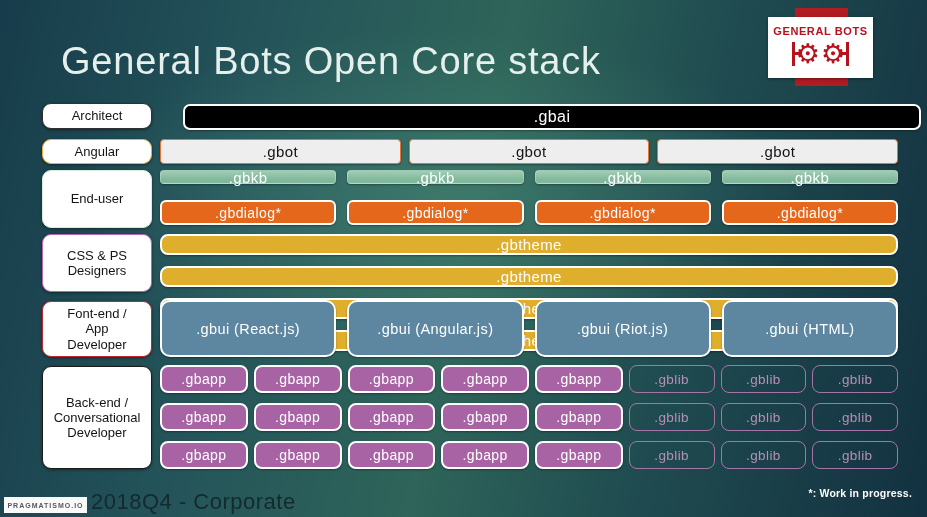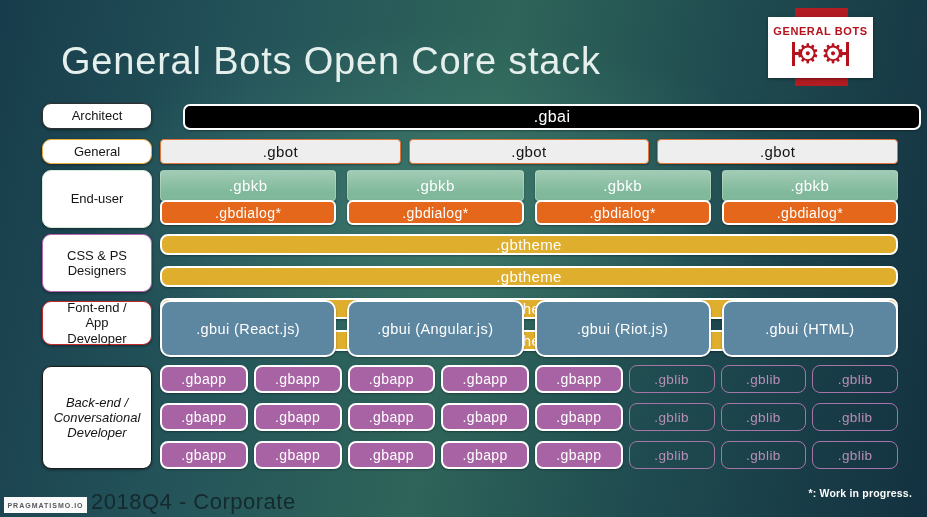--- a/index.html
+++ b/index.html
@@ -40,28 +40,28 @@
     position:absolute; left:42px; width:110px;
     background:#ffffff; border-radius:9px;
     display:flex; align-items:center; justify-content:center; text-align:center;
     color:#141414; font-size:13px; line-height:1.18; padding:2px 20px;
     box-shadow:0 1px 3px rgba(0,0,0,0.45);
   }
   .role-architect { top:103px; height:26px; border:1.5px solid #303030; }
   .role-product   { top:139px; height:25px; border:1.5px solid #ecae3b; }
   .role-enduser   { top:170px; height:58px; border:1.5px solid #d8ecdf; }
   .role-css       { top:234px; height:58px; border:1.5px solid #b966b5; }
-  .role-frontend  { top:301px; height:44px; border:1.5px solid #c1272d; }
-  .role-backend   { top:366px; height:103px; border:1.5px solid #1b1b1b;font-style:italic; }
+  .role-frontend  { top:301px; height:56px; border:1.5px solid #c1272d; }
+  .role-backend   { top:366px; height:103px; border:1.5px solid #1b1b1b; }
 
   
   .row { position:absolute; left:160px; width:738px; display:flex; }
   .row-gbai     { top:104px; height:26px;margin-left:23px; }
   .row-gbot     { top:139px; height:25px; gap:8px; }
-  .row-gbkb     { top:170px; height:31px; gap:11px; }
+  .row-gbkb     { top:170px; height:14px; gap:11px; }
   .row-gbdialog { top:200px; height:25px; gap:11px; }
   .row-gbtheme  { top:234px; height:58px; gap:11px;flex-direction:column; }
   .row-gbui     { top:300px; height:57px; gap:11px;border-radius:14px; }
   .row-backend1 { top:365px; height:28px; gap:6px; }
   .row-backend2 { top:403px; height:28px; gap:6px; }
   .row-backend3 { top:441px; height:28px; gap:6px; }
 
   .box {
     flex:1; display:flex; align-items:center; justify-content:center;
     text-align:center; letter-spacing:0.4px;
@@ -128,21 +128,21 @@
     <div class="logo-brand">GENERAL BOTS</div>
     <div class="logo-gears">
       <span class="gbar left"></span>
       <span class="gear-glyph">⚙</span>
       <span class="gear-glyph">⚙</span>
       <span class="gbar right"></span>
     </div>
   </div>
 
   <div class="role role-architect">Architect</div>
-  <div class="role role-product">General</div>
+  <div class="role role-product">Angular</div>
   <div class="role role-enduser">End-user</div>
   <div class="role role-css">CSS &amp; PS Designers</div>
   <div class="role role-frontend">Font-end / App Developer</div>
   <div class="role role-backend">Back-end / Conversational Developer</div>
 
   <div class="row row-gbai">
     <div class="box box-gbai">.gbai</div>
   </div>
 
   <div class="row row-gbot">

